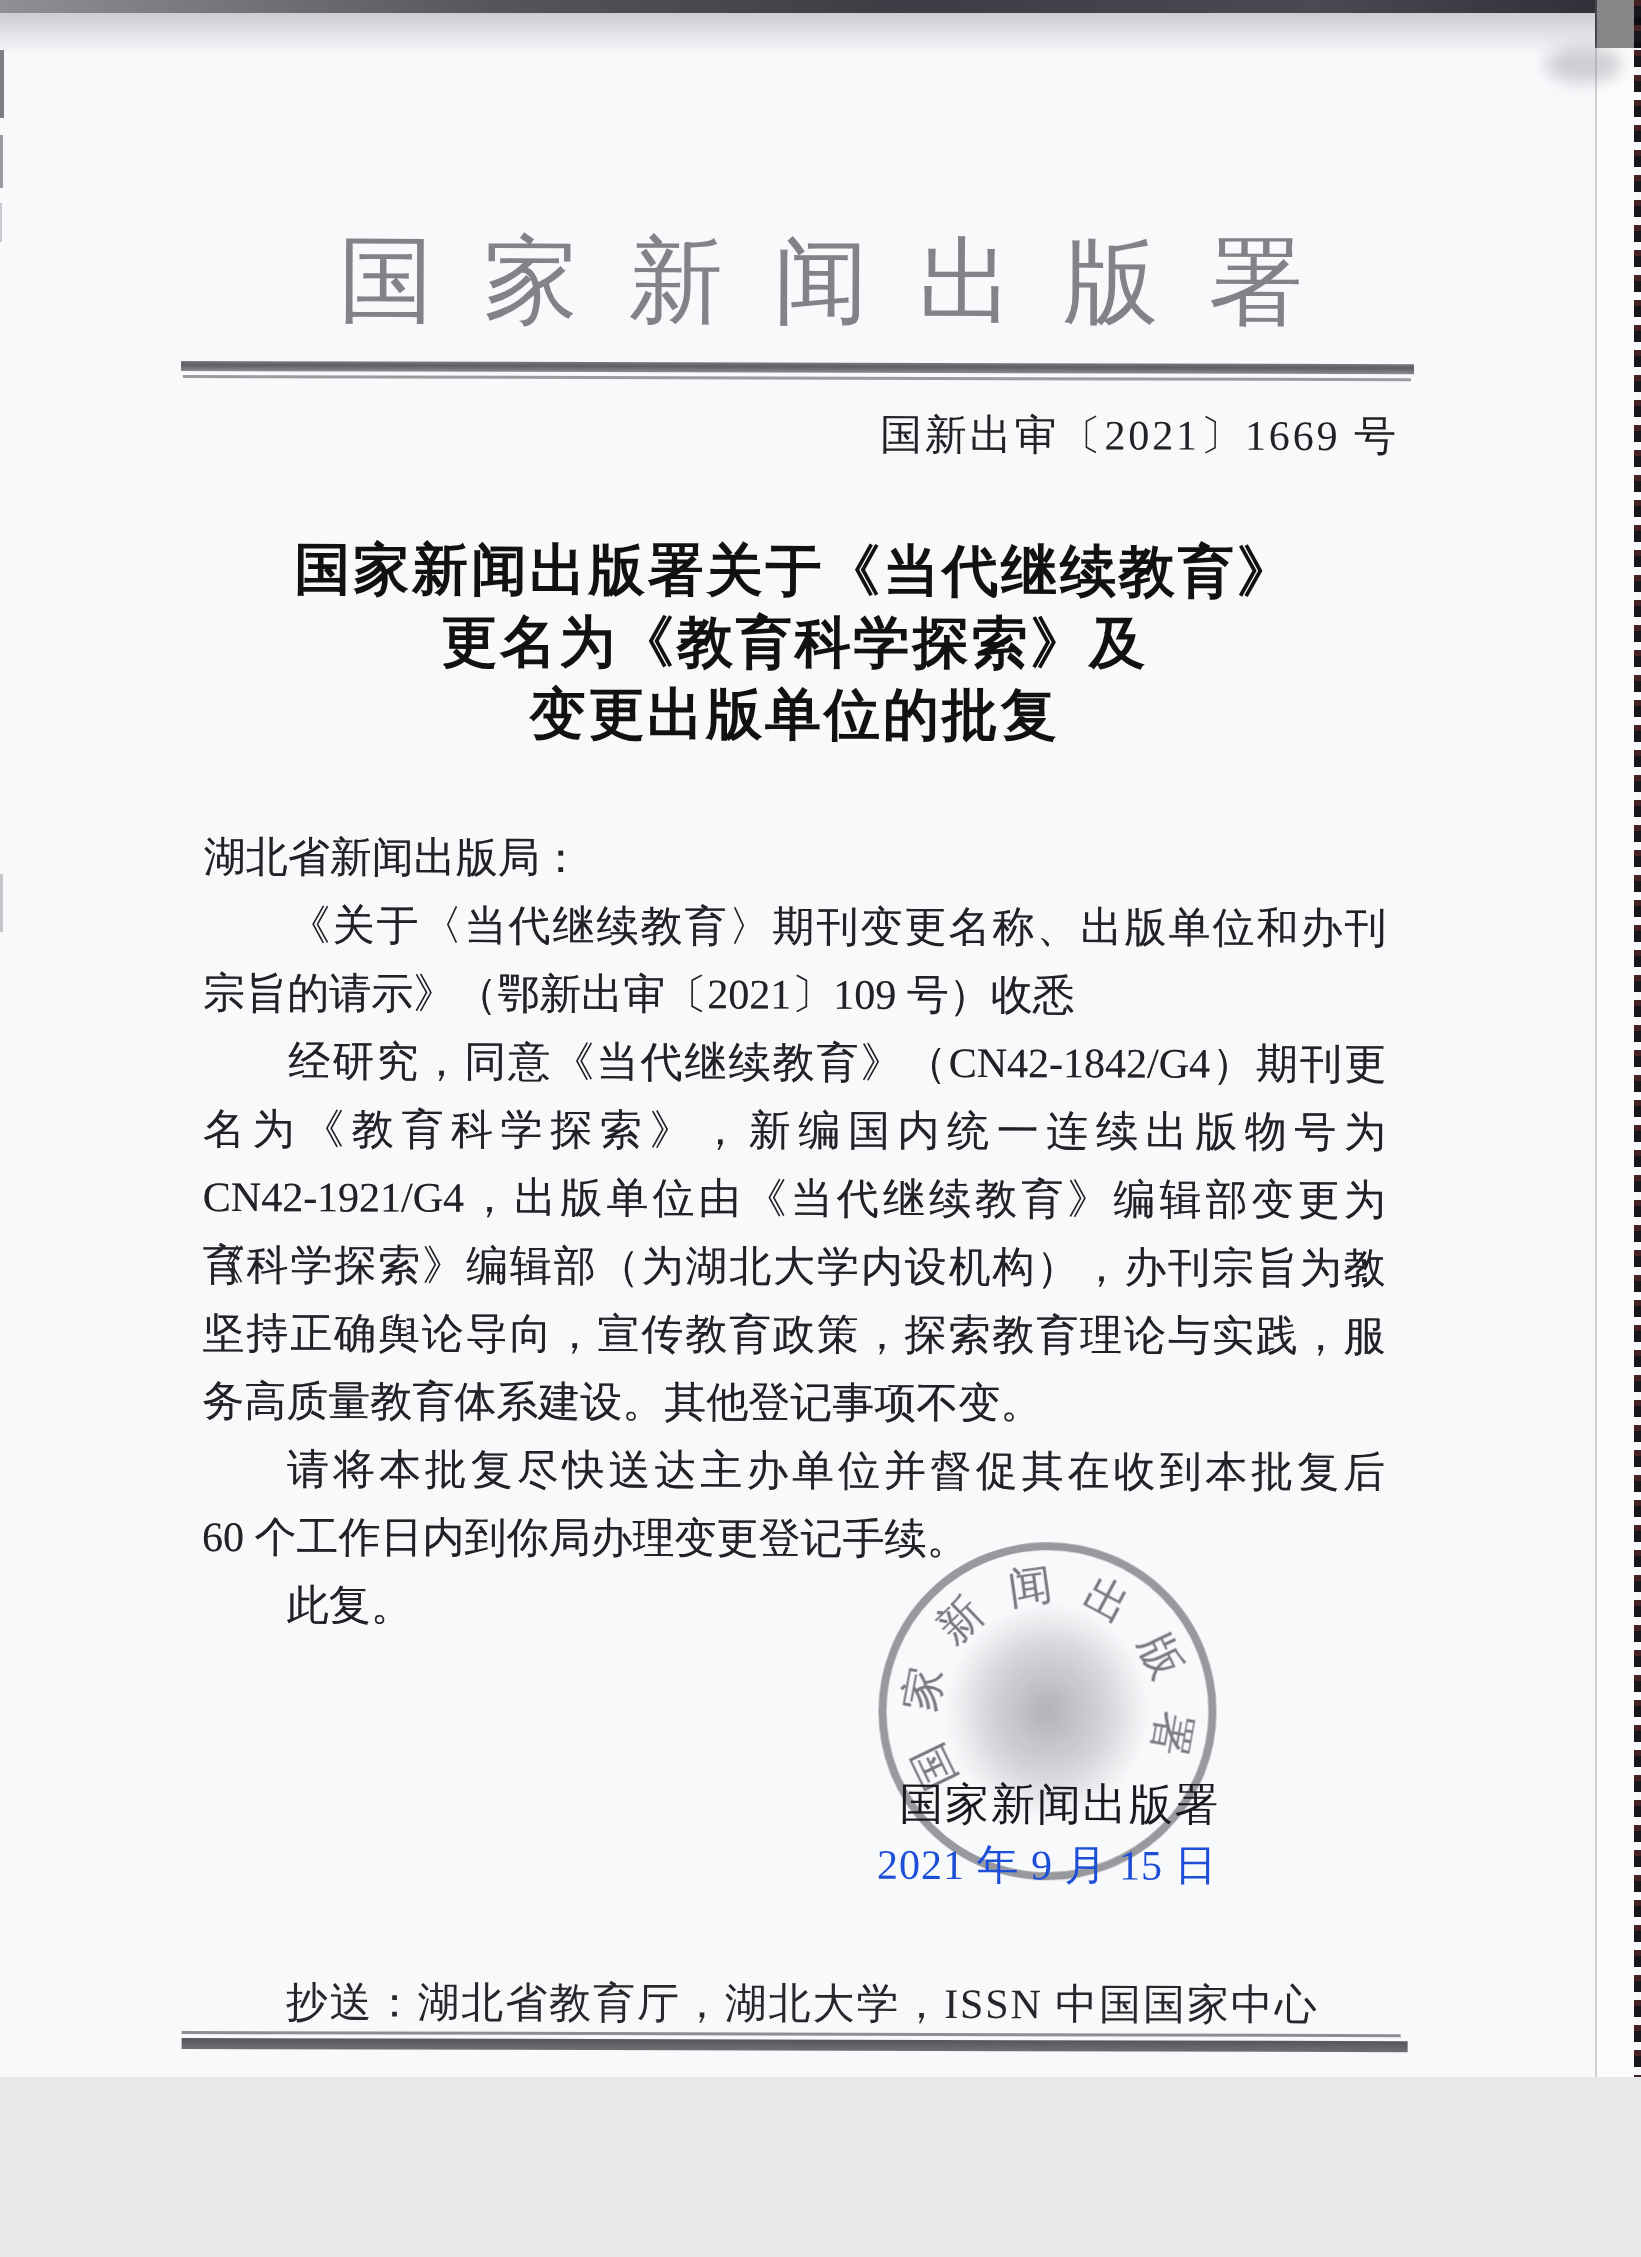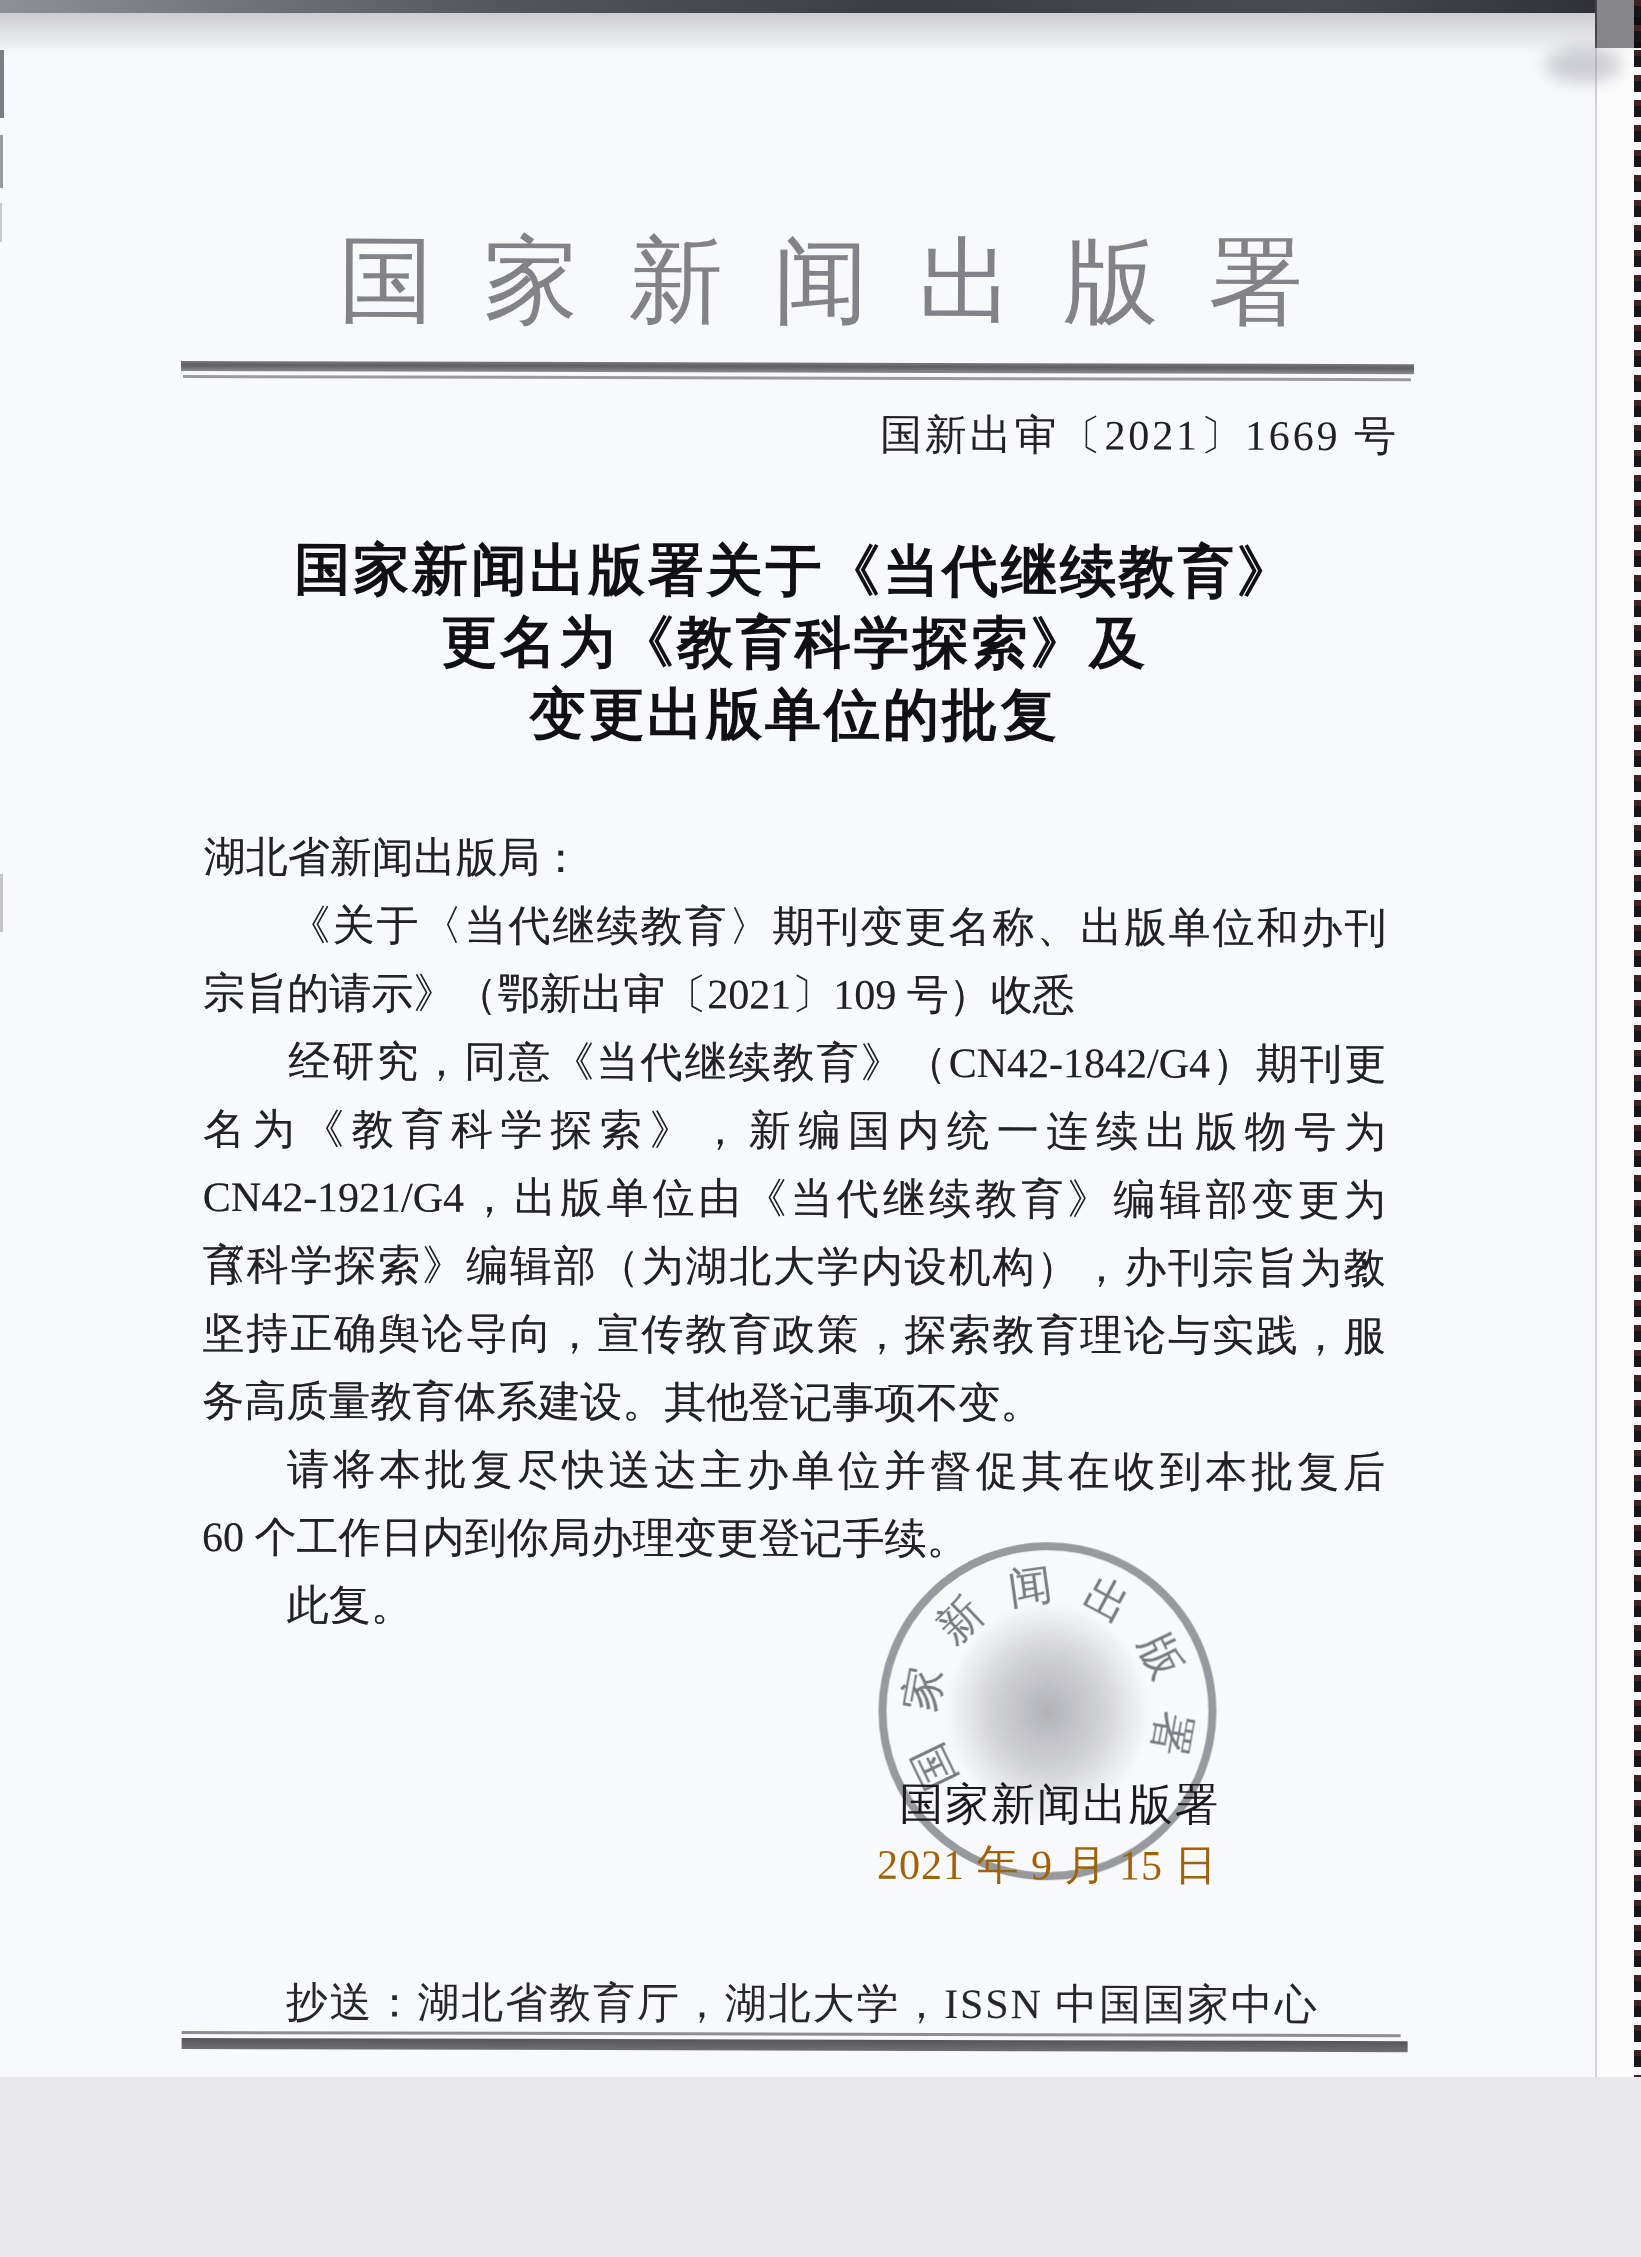--- a/index.html
+++ b/index.html
@@ -54,21 +54,21 @@
   .seal{position:absolute;left:882px;top:1540px;width:338px;height:338px;border-radius:50%;
     border:8.7px solid rgba(125,125,132,.78);box-sizing:border-box;filter:blur(0.4px);}
   .seal-emblem{position:absolute;left:50%;top:50%;width:203px;height:217px;
     transform:translate(-50%,-50%);filter:blur(2.9px);
     background:radial-gradient(closest-side,rgba(120,120,128,.55),rgba(120,120,128,.28) 58%,rgba(120,120,128,0));}
   .seal-char{position:absolute;left:50%;top:50%;font-size:44px;color:rgba(104,104,112,.88);
     font-weight:400;}
   .signature{position:absolute;left:903px;top:1773px;font-size:44px;letter-spacing:1.9px;
     color:#1a1a1e;z-index:3;white-space:nowrap;}
   .sign-date{position:absolute;left:881px;top:1835px;font-size:42px;letter-spacing:1px;
-    color:#a16207;z-index:3;white-space:nowrap;font-family:Liberation Serif, serif;}
+    color:#1d4ed8;z-index:3;white-space:nowrap;font-family:Liberation Serif, serif;}
   .cc-line{position:absolute;left:290px;top:1974px;font-size:42px;letter-spacing:1.9px;
     color:#27272b;white-space:nowrap;}
   .rule-bottom-thin{position:absolute;left:186px;top:2031px;width:1219px;height:2.9px;background:#8e8e92;}
   .rule-bottom-thick{position:absolute;left:186px;top:2038px;width:1226px;height:10.6px;
     background:linear-gradient(180deg,#55555a,#6e6e73);}
 </style>
 </head>
 <body>
 
 <div id="stage">

